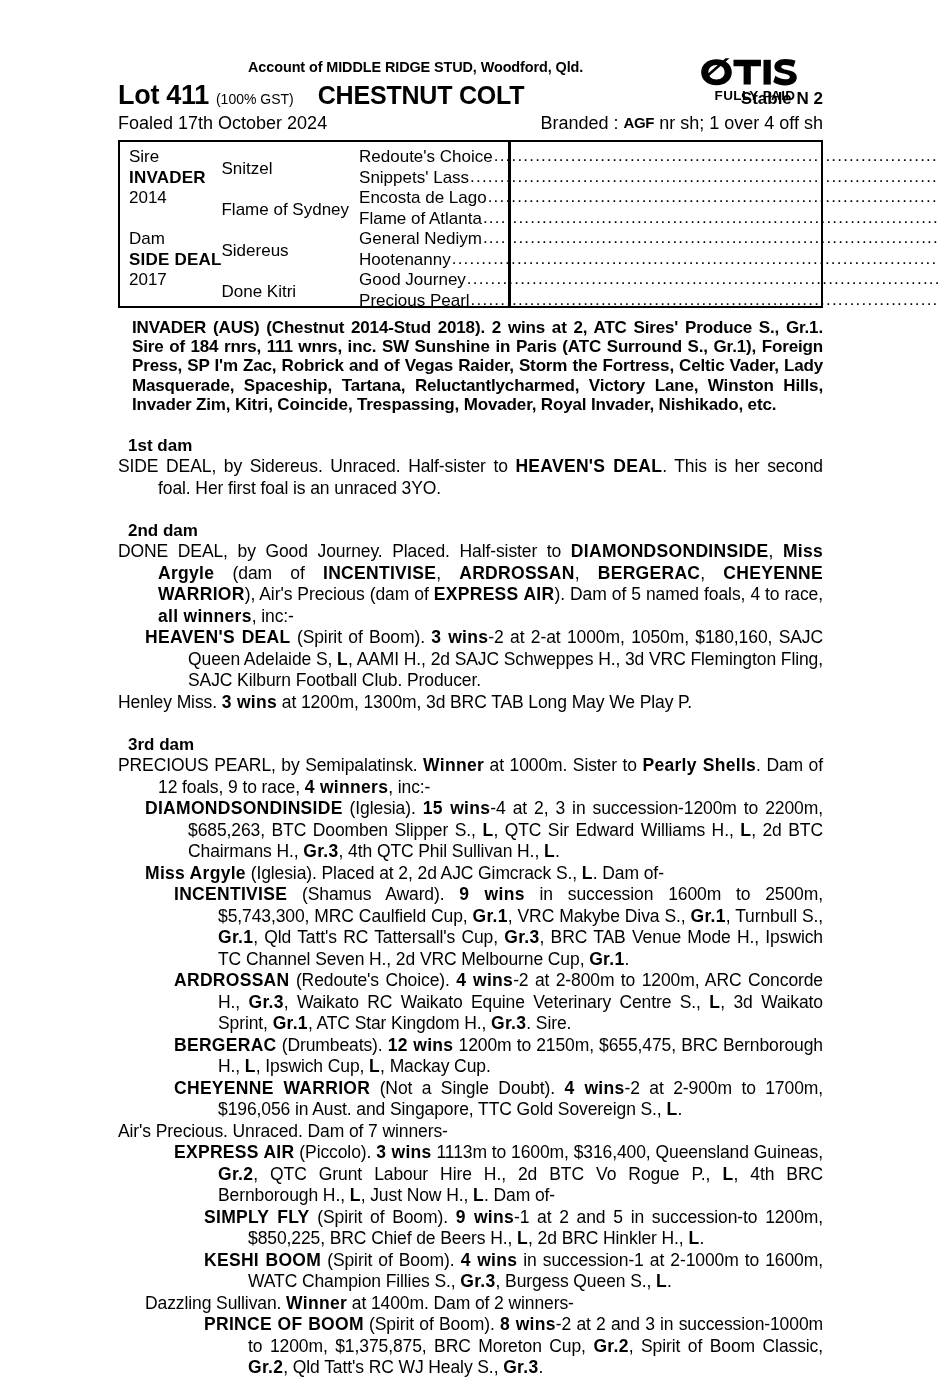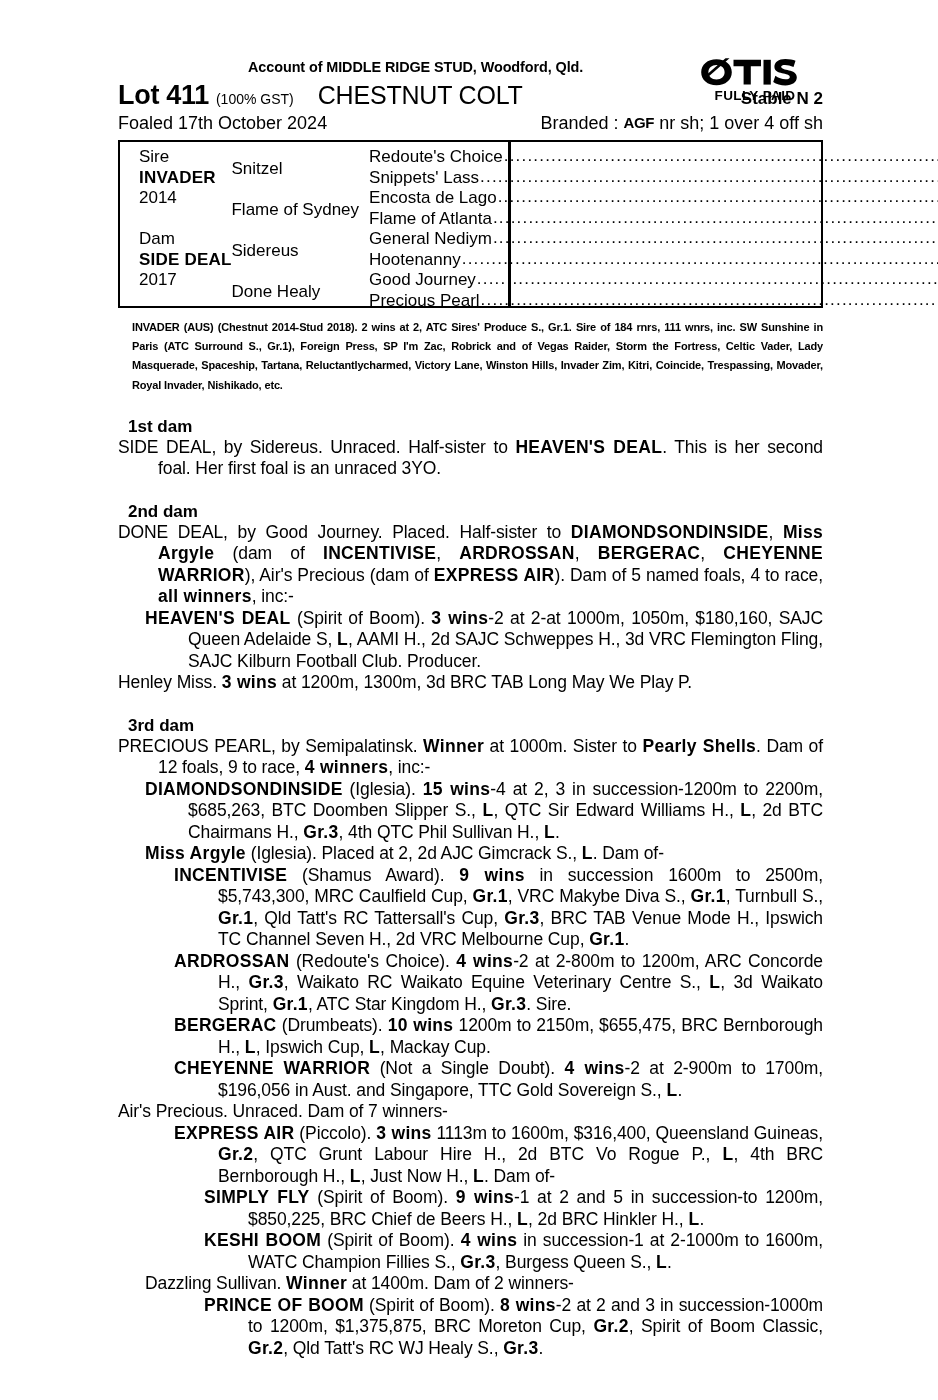--- a/index.html
+++ b/index.html
@@ -69,21 +69,21 @@
     letter-spacing: -0.3px;
     white-space: nowrap;
   }
   .gst {
     font-size: 14px;
     margin-left: 7px;
     white-space: nowrap;
   }
   .colour-sex {
     font-size: 25px;
-    font-weight: normal;
+    font-weight: bold;
     margin-left: 24px;
     letter-spacing: -0.2px;
     white-space: nowrap;
   }
   .stable {
     margin-left: auto;
     font-size: 17px;
     font-weight: bold;
     white-space: nowrap;
   }
@@ -126,21 +126,21 @@
     bottom: 0;
     width: 2.5px;
     background: #000;
   }
   .ped-inner {
     display: flex;
     height: 100%;
     padding: 5px 0 0 0;
     box-sizing: border-box;
   }
-  .col-a { width: 192px; padding-left: 19px; box-sizing: border-box; }
+  .col-a { width: 192px; padding-left: 9px; box-sizing: border-box; }
   .col-b { width: 194px; box-sizing: border-box; margin-top: 12px; }
   .col-c { flex: 1; padding-left: 10px; padding-right: 9px; box-sizing: border-box; }
   .ped-line {
     font-size: 17px;
     line-height: 20.5px;
     height: 20.5px;
     white-space: nowrap;
   }
   .ped-line.blank { color: transparent; }
   .ped-name {
@@ -160,21 +160,21 @@
     white-space: nowrap;
     margin: 0 1px;
     letter-spacing: 1.2px;
     position: relative;
     top: -1px;
   }
   .gp-row .gp-l, .gp-row .gp-r { white-space: nowrap; }
 
   
   .sire-summary {
-    font-size: 11px;
+    font-size: 17px;
     font-weight: bold;
     line-height: 19.2px;
     text-align: justify;
     text-align-last: left;
     letter-spacing: -0.15px;
     margin: 10px 0 0 14px;
     padding-right: 0px;
     width: 691px;
     box-sizing: border-box;
   }
@@ -257,21 +257,21 @@
         <div class="ped-line">2017</div>
       </div>
 
       <div class="col-b">
         <div class="ped-line">Snitzel</div>
         <div class="ped-line blank">.</div>
         <div class="ped-line">Flame of Sydney</div>
         <div class="ped-line blank">.</div>
         <div class="ped-line">Sidereus</div>
         <div class="ped-line blank">.</div>
-        <div class="ped-line">Done Healy</div>
+        <div class="ped-line">Done Kitri</div>
       </div>
 
       <div class="col-c" id="gp-col">
           <div class="gp-row">
             <span class="gp-l">Redoute's Choice</span>
             <span class="dots">..........................................................................................</span>
           </div>
           <div class="gp-row">
             <span class="gp-l">Snippets' Lass</span>
             <span class="dots">..........................................................................................</span>
@@ -313,21 +313,21 @@
       <div class="dam-heading">2nd dam</div>
       <p class="e lvl0h"><span>DONE DEAL, by Good Journey. Placed. Half-sister to </span><b class="bn">DIAMONDSONDINSIDE</b><span>, </span><b class="bn">Miss Argyle</b><span> (dam of </span><b class="bn">INCENTIVISE</b><span>, </span><b class="bn">ARDROSSAN</b><span>, </span><b class="bn">BERGERAC</b><span>, </span><b class="bn">CHEYENNE WARRIOR</b><span>), Air's Precious (dam of </span><b class="bn">EXPRESS AIR</b><span>). Dam of 5 named foals, 4 to race, </span><b class="bn">all winners</b><span>, inc:-</span></p>
       <p class="e lvl1"><b class="bn">HEAVEN'S DEAL</b><span> (Spirit of Boom). </span><b class="bn">3 wins</b><span>-2 at 2-at 1000m, 1050m, $180,160, SAJC Queen Adelaide S, </span><b class="bn">L</b><span>, AAMI H., 2d SAJC Schweppes H., 3d VRC Flemington Fling, SAJC Kilburn Football Club. Producer.</span></p>
       <p class="e lvl0p"><span>Henley Miss. </span><b class="bn">3 wins</b><span> at 1200m, 1300m, 3d BRC TAB Long May We Play P.</span></p>
       <div class="dam-heading">3rd dam</div>
       <p class="e lvl0h"><span>PRECIOUS PEARL, by Semipalatinsk. </span><b class="bn">Winner</b><span> at 1000m. Sister to </span><b class="bn">Pearly Shells</b><span>. Dam of 12 foals, 9 to race, </span><b class="bn">4 winners</b><span>, inc:-</span></p>
       <p class="e lvl1"><b class="bn">DIAMONDSONDINSIDE</b><span> (Iglesia). </span><b class="bn">15 wins</b><span>-4 at 2, 3 in succession-1200m to 2200m, $685,263, BTC Doomben Slipper S., </span><b class="bn">L</b><span>, QTC Sir Edward Williams H., </span><b class="bn">L</b><span>, 2d BTC Chairmans H., </span><b class="bn">Gr.3</b><span>, 4th QTC Phil Sullivan H., </span><b class="bn">L</b><span>.</span></p>
       <p class="e lvl1"><b class="bn">Miss Argyle</b><span> (Iglesia). Placed at 2, 2d AJC Gimcrack S., </span><b class="bn">L</b><span>. Dam of-</span></p>
       <p class="e lvl2"><b class="bn">INCENTIVISE</b><span> (Shamus Award). </span><b class="bn">9 wins</b><span> in succession 1600m to 2500m, $5,743,300, MRC Caulfield Cup, </span><b class="bn">Gr.1</b><span>, VRC Makybe Diva S., </span><b class="bn">Gr.1</b><span>, Turnbull S., </span><b class="bn">Gr.1</b><span>, Qld Tatt's RC Tattersall's Cup, </span><b class="bn">Gr.3</b><span>, BRC TAB Venue Mode H., Ipswich TC Channel Seven H., 2d VRC Melbourne Cup, </span><b class="bn">Gr.1</b><span>.</span></p>
       <p class="e lvl2"><b class="bn">ARDROSSAN</b><span> (Redoute's Choice). </span><b class="bn">4 wins</b><span>-2 at 2-800m to 1200m, ARC Concorde H., </span><b class="bn">Gr.3</b><span>, Waikato RC Waikato Equine Veterinary Centre S., </span><b class="bn">L</b><span>, 3d Waikato Sprint, </span><b class="bn">Gr.1</b><span>, ATC Star Kingdom H., </span><b class="bn">Gr.3</b><span>. Sire.</span></p>
-      <p class="e lvl2"><b class="bn">BERGERAC</b><span> (Drumbeats). </span><b class="bn">10 wins</b><span> 1200m to 2150m, $655,475, BRC Bernborough H., </span><b class="bn">L</b><span>, Ipswich Cup, </span><b class="bn">L</b><span>, Mackay Cup.</span></p>
+      <p class="e lvl2"><b class="bn">BERGERAC</b><span> (Drumbeats). </span><b class="bn">12 wins</b><span> 1200m to 2150m, $655,475, BRC Bernborough H., </span><b class="bn">L</b><span>, Ipswich Cup, </span><b class="bn">L</b><span>, Mackay Cup.</span></p>
       <p class="e lvl2"><b class="bn">CHEYENNE WARRIOR</b><span> (Not a Single Doubt). </span><b class="bn">4 wins</b><span>-2 at 2-900m to 1700m, $196,056 in Aust. and Singapore, TTC Gold Sovereign S., </span><b class="bn">L</b><span>.</span></p>
       <p class="e lvl1p"><span>Air's Precious. Unraced. Dam of 7 winners-</span></p>
       <p class="e lvl2"><b class="bn">EXPRESS AIR</b><span> (Piccolo). </span><b class="bn">3 wins</b><span> 1113m to 1600m, $316,400, Queensland Guineas, </span><b class="bn">Gr.2</b><span>, QTC Grunt Labour Hire H., 2d BTC Vo Rogue P., </span><b class="bn">L</b><span>, 4th BRC Bernborough H., </span><b class="bn">L</b><span>, Just Now H., </span><b class="bn">L</b><span>. Dam of-</span></p>
       <p class="e lvl3"><b class="bn">SIMPLY FLY</b><span> (Spirit of Boom). </span><b class="bn">9 wins</b><span>-1 at 2 and 5 in succession-to 1200m, $850,225, BRC Chief de Beers H., </span><b class="bn">L</b><span>, 2d BRC Hinkler H., </span><b class="bn">L</b><span>.</span></p>
       <p class="e lvl3"><b class="bn">KESHI BOOM</b><span> (Spirit of Boom). </span><b class="bn">4 wins</b><span> in succession-1 at 2-1000m to 1600m, WATC Champion Fillies S., </span><b class="bn">Gr.3</b><span>, Burgess Queen S., </span><b class="bn">L</b><span>.</span></p>
       <p class="e lvl2p"><span>Dazzling Sullivan. </span><b class="bn">Winner</b><span> at 1400m. Dam of 2 winners-</span></p>
       <p class="e lvl3"><b class="bn">PRINCE OF BOOM</b><span> (Spirit of Boom). </span><b class="bn">8 wins</b><span>-2 at 2 and 3 in succession-1000m to 1200m, $1,375,875, BRC Moreton Cup, </span><b class="bn">Gr.2</b><span>, Spirit of Boom Classic, </span><b class="bn">Gr.2</b><span>, Qld Tatt's RC WJ Healy S., </span><b class="bn">Gr.3</b><span>.</span></p>
     </div>
 
 </div>

